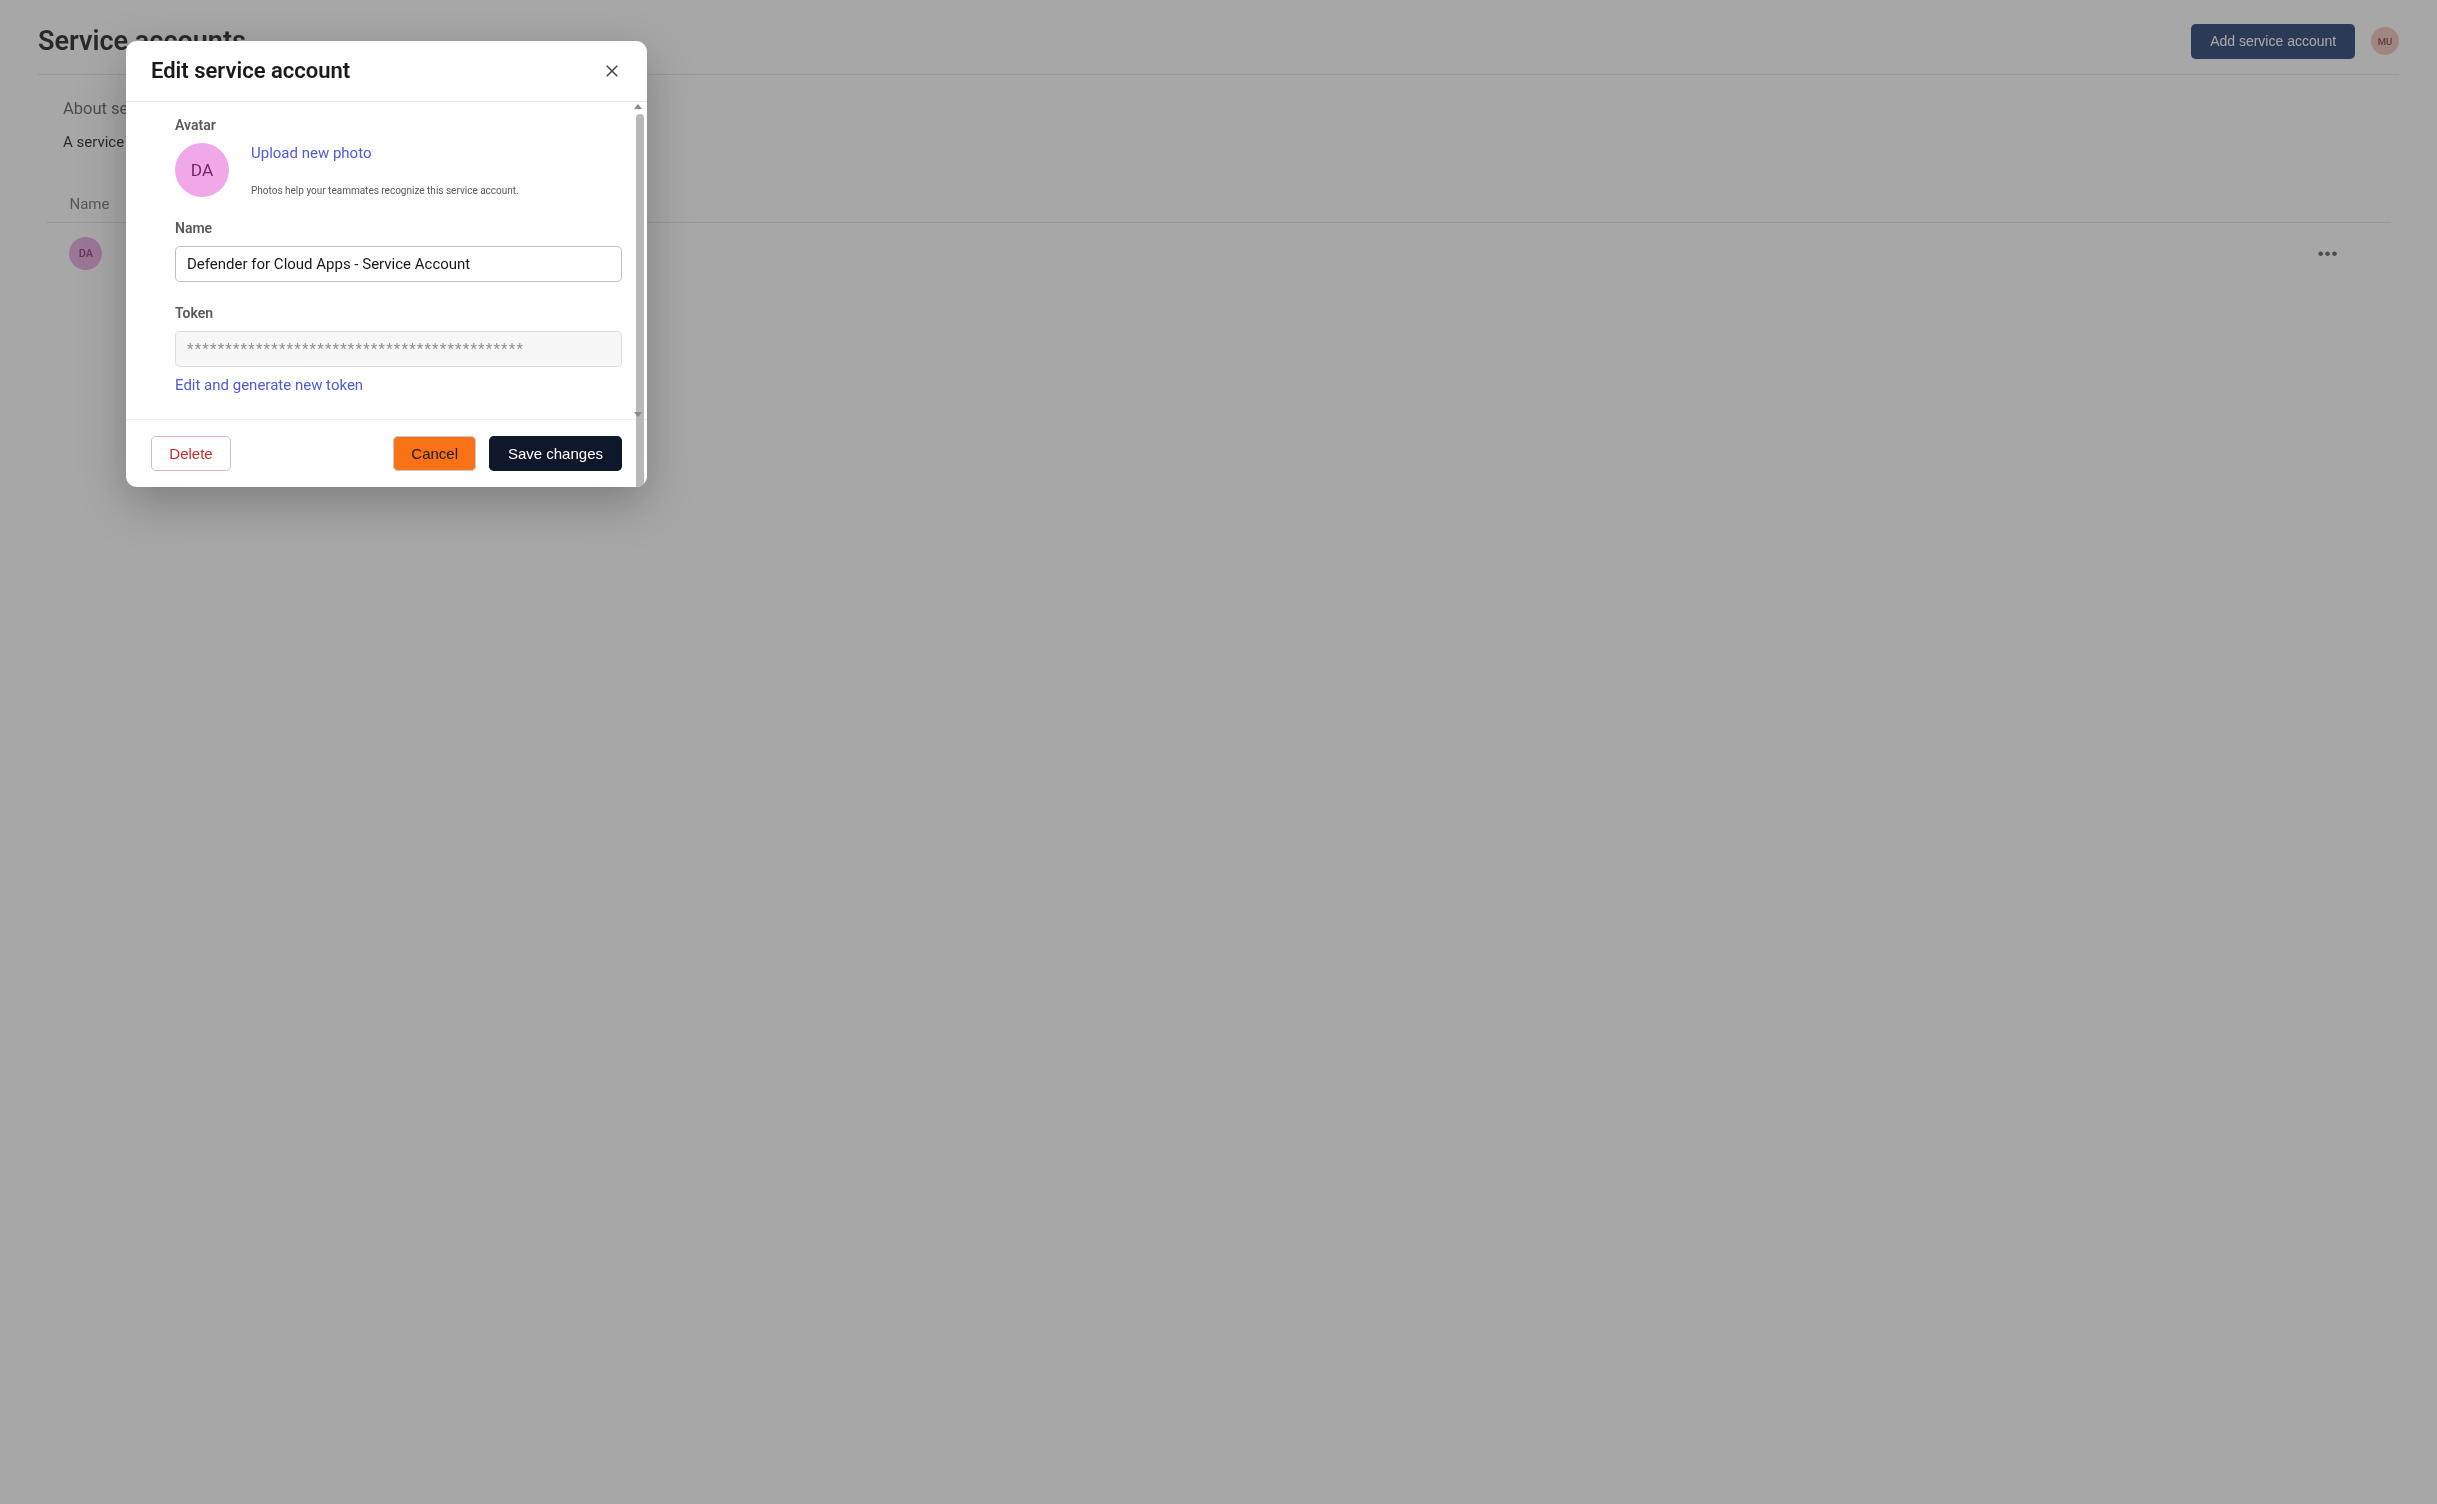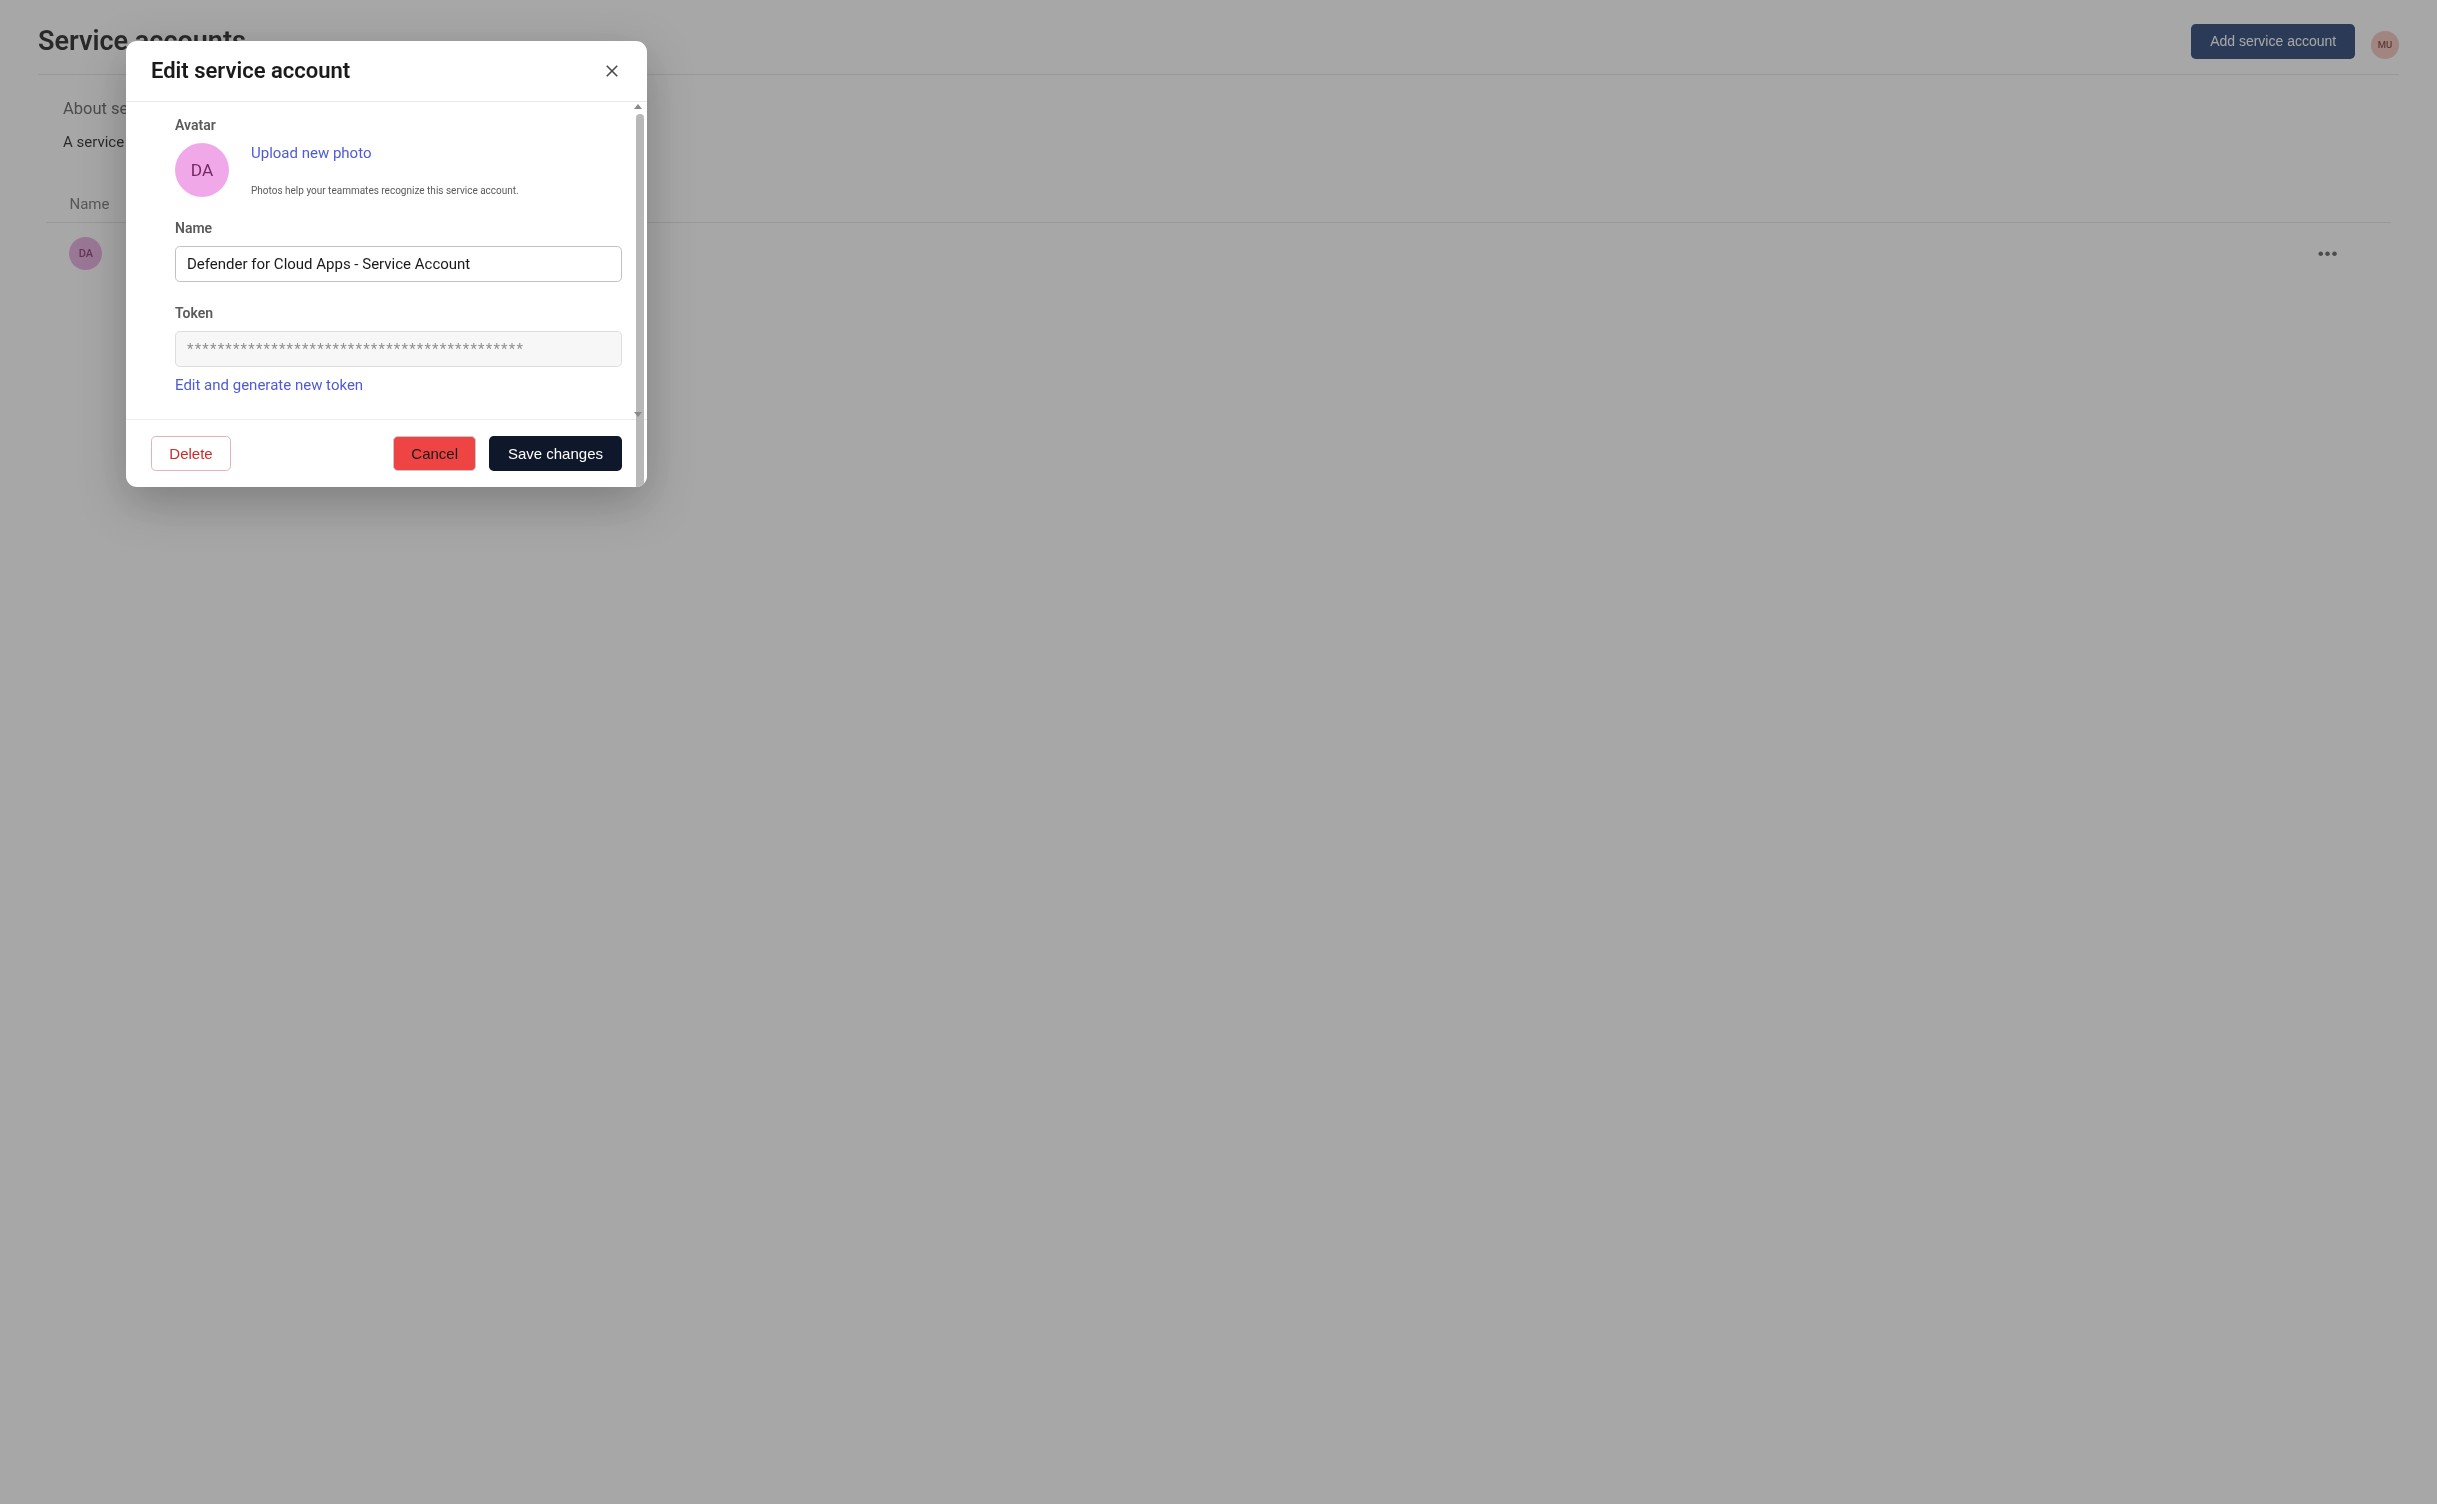--- a/index.html
+++ b/index.html
@@ -30,21 +30,21 @@
     }
     
     .page-title {
       font-size: 27px;
       font-weight: 600;
       color: #1a1a1a;
     }
     
     .header-right {
       display: flex;
-      align-items: flex-end;
+      align-items: center;
       gap: 15.8px;
     }
     
     .add-button {
       background: #1e3a6e;
       color: #ffffff;
       border: none;
       border-radius: 4.7px;
       padding: 9.5px 19px;
       font-size: 14px;
@@ -340,21 +340,21 @@
       background: #ffffff;
       border: 0.8px solid #e4b4b4;
       border-radius: 4.7px;
       padding: 7.9px 17.3px;
       font-size: 15px;
       color: #cc2a2a;
       cursor: pointer;
     }
     
     .cancel-btn {
-      background: #ef4444;
+      background: #f97316;
       border: 0.8px solid #c8c8c8;
       border-radius: 4.7px;
       padding: 7.9px 17.3px;
       font-size: 15px;
       color: #1a1a1a;
       cursor: pointer;
     }
     
     .save-btn {
       background: #0f172a;

